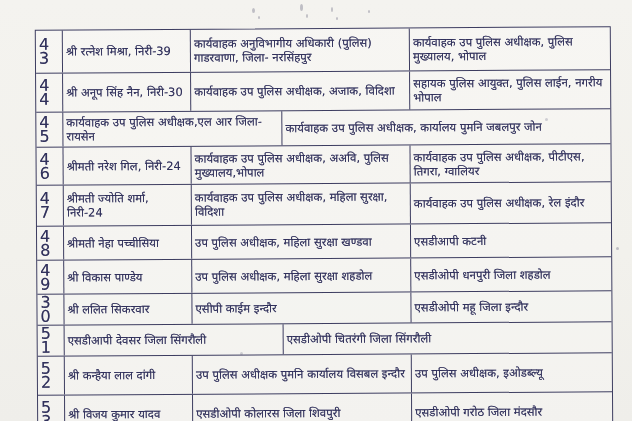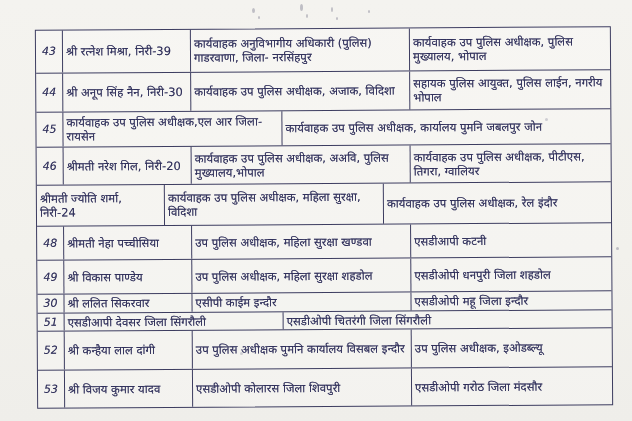--- a/index.html
+++ b/index.html
@@ -28,21 +28,21 @@
     border-right:1.5px solid #3d3d60;
     box-sizing:border-box;
     padding:1px 3px;
     font-size:11.5px;
     line-height:14px;
     display:flex;align-items:center;
     text-shadow:0 0 0.5px rgba(49,49,92,0.55);
     word-break:break-word;
   }
   .td:last-child{border-right:none;}
-  .c1{width:27px;justify-content:center;font-size:11px;font-style:italic;}
+  .c1{width:27px;justify-content:center;font-size:16px;}
   .c2{width:128px;}
   .c3{width:219px;}
   .c4{flex:1;}
   
   .rh0{min-height:42px;} .rh1{min-height:38px;} .rh2{min-height:34px;}
   .rh3{min-height:37px;} .rh4{min-height:40px;} .rh5{min-height:33px;}
   .rh6{min-height:33px;} .rh7{min-height:18px;} .rh8{min-height:17px;}
   .rh9{min-height:38px;} .rh10{min-height:37px;}
   
   .noise i{
@@ -95,26 +95,27 @@
     </div>
 
     <div class="tr rh2">
       <div class="td c1">45</div>
       <div class="td c3">कार्यवाहक उप पुलिस अधीक्षक,एल आर जिला-रायसेन</div>
       <div class="td c4">कार्यवाहक उप पुलिस अधीक्षक, कार्यालय पुमनि जबलपुर जोन</div>
     </div>
 
     <div class="tr rh3">
       <div class="td c1">46</div>
-      <div class="td c2">श्रीमती नरेश गिल, निरी-20</div>
+      <div class="td c2">श्रीमती नरेश गिल, निरी-24</div>
       <div class="td c3">कार्यवाहक उप पुलिस अधीक्षक, अअवि, पुलिस मुख्यालय,भोपाल</div>
       <div class="td c4">कार्यवाहक उप पुलिस अधीक्षक, पीटीएस, तिगरा, ग्वालियर</div>
     </div>
 
     <div class="tr rh4">
+      <div class="td c1">47</div>
       <div class="td c2">श्रीमती ज्योति शर्मा, निरी-24</div>
       <div class="td c3">कार्यवाहक उप पुलिस अधीक्षक, महिला सुरक्षा, विदिशा</div>
       <div class="td c4">कार्यवाहक उप पुलिस अधीक्षक, रेल इंदौर</div>
     </div>
 
     <div class="tr rh5">
       <div class="td c1">48</div>
       <div class="td c2">श्रीमती नेहा पच्चीसिया</div>
       <div class="td c3">उप पुलिस अधीक्षक, महिला सुरक्षा खण्डवा</div>
       <div class="td c4">एसडीआपी कटनी</div>

